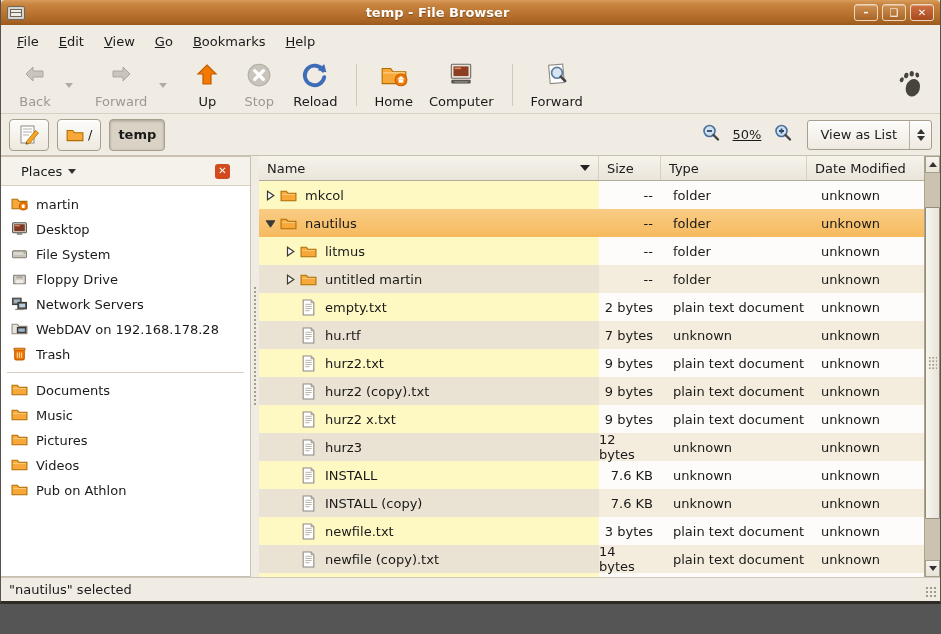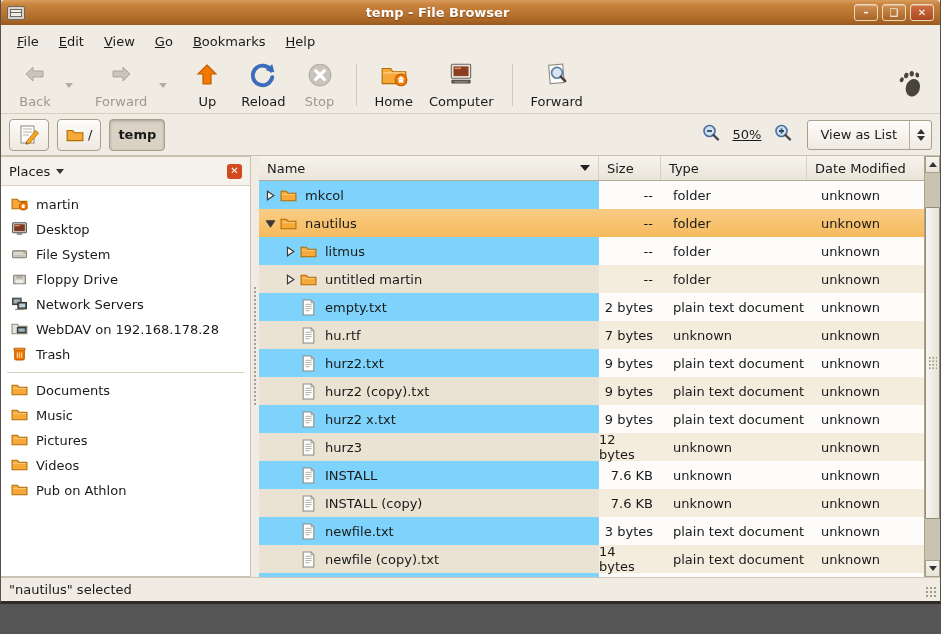--- a/index.html
+++ b/index.html
@@ -62,21 +62,21 @@
   .arrow-up-s{ width:0; height:0; border-left:4px solid transparent; border-right:4px solid transparent; border-bottom:5px solid #333; }
   .arrow-dn-s{ width:0; height:0; border-left:4px solid transparent; border-right:4px solid transparent; border-top:5px solid #333; }
 
   
   .content{ flex:1; display:flex; min-height:0; }
 
   
   .sidebar{ width:250px; flex:0 0 250px; background:#fff; border:1px solid #c9c2b3; border-left:none;
     display:flex; flex-direction:column; }
   .places-head{ height:29px; flex:0 0 29px; display:flex; align-items:center; background:#f5f2eb;
-    border-bottom:1px solid #d7d0c2; padding:0 8px; }
+    border-bottom:1px solid #d7d0c2; padding:0 20px; }
   .places-head .ph-label{ display:flex; align-items:center; gap:6px; }
   .places-close{ margin-left:auto; width:15px; height:15px; border-radius:3px; background:#d24a1e;
     color:#fff; font-size:10px; font-weight:bold; display:flex; align-items:center; justify-content:center; line-height:1; }
   .side-list{ flex:1; overflow:hidden; padding-top:6px; }
   .side-item{ height:25px; display:flex; align-items:center; gap:8px; padding:0 10px; }
   .side-item svg{ flex:0 0 16px; }
   .side-sep{ height:1px; background:#d7d0c2; margin:5px 6px; }
 
   
   .paned{ width:8px; flex:0 0 8px; background:#f0ece4; position:relative; }
@@ -90,21 +90,21 @@
   .hcell{ display:flex; align-items:center; padding:0 8px; border-right:1px solid #d7d0c2;
     background:linear-gradient(#f6f3ec,#eae5da); }
   .hcell.cn{ width:340px; } .hcell.cs{ width:62px; } .hcell.ct{ width:146px; } .hcell.cd{ flex:1; border-right:none; }
   .sort-arrow{ margin-left:auto; width:0; height:0; border-left:5px solid transparent; border-right:5px solid transparent; border-top:6px solid #222; }
   .list-body{ flex:1; overflow:hidden; }
 
   .row{ height:28px; display:flex; align-items:stretch; }
   .row.odd{ background:#fdfcfa; } .row.even{ background:#f4edde; }
   .row .cell{ display:flex; align-items:center; }
   .cell-name{ width:340px; padding-left:4px; }
-  .row.odd  .cell-name{ background:#7dd3fc; }
+  .row.odd  .cell-name{ background:#fef9c3; }
   .row.even .cell-name{ background:#eae3d3; }
   .cell-size{ width:62px; justify-content:flex-end; padding-right:8px; }
   .cell-type{ width:146px; padding-left:12px; }
   .cell-date{ flex:1; padding-left:14px; }
   .row.selected, .row.selected .cell-name{ background:linear-gradient(#f9cc85,#f6ba5d); }
   .indent{ display:inline-block; height:1px; }
   .expander{ width:15px; flex:0 0 15px; display:flex; align-items:center; justify-content:center; }
   .f_icon{ width:20px; flex:0 0 20px; display:flex; align-items:center; justify-content:center; margin-right:7px; }
 
   
@@ -169,37 +169,37 @@
       <span class="arrow-dn-s" style="border-top-color:#b0aca3"></span>
     </div>
     <div class="tb">
       <span class="ticon">
         <svg width="24" height="26" viewBox="0 0 24 24">
             <path d="M12 2 L21 11 L16 11 L16 21 L8 21 L8 11 L3 11 Z" fill="#f57900" stroke="#c05c00" stroke-width="1.2"></path>
           </svg>
       </span>
       <span class="tlabel">Up</span>
     </div>
+    <div class="tb disabled">
+      <span class="ticon">
+        <svg width="26" height="26" viewBox="0 0 24 24">
+            <circle cx="12" cy="12" r="10" fill="#c9c5bc" stroke="#b2aea5"></circle>
+            <path d="M8 8 L16 16 M16 8 L8 16" stroke="#fff" stroke-width="3" stroke-linecap="round"></path>
+          </svg>
+      </span>
+      <span class="tlabel">Stop</span>
+    </div>
     <div class="tb">
       <span class="ticon">
         <svg width="26" height="26" viewBox="0 0 24 24">
             <path d="M19.5 8 A9 9 0 1 0 20.5 14" fill="none" stroke="#3d6db8" stroke-width="3.6" stroke-linecap="round"></path>
             <path d="M14.5 7.5 L22.5 9.5 L20.5 1.8 Z" fill="#3d6db8"></path>
           </svg>
       </span>
       <span class="tlabel">Reload</span>
-    </div>
-    <div class="tb disabled">
-      <span class="ticon">
-        <svg width="26" height="26" viewBox="0 0 24 24">
-            <circle cx="12" cy="12" r="10" fill="#c9c5bc" stroke="#b2aea5"></circle>
-            <path d="M8 8 L16 16 M16 8 L8 16" stroke="#fff" stroke-width="3" stroke-linecap="round"></path>
-          </svg>
-      </span>
-      <span class="tlabel">Stop</span>
     </div>
     <div class="tb-sep"></div>
     <div class="tb">
       <span class="ticon">
         <svg width="28" height="26" viewBox="0 0 26 24">
           <path d="M2 6 L2 20 L24 20 L24 9 L12 9 L10 6 Z" fill="#f7a838" stroke="#b06d00"></path>
           <path d="M3 10 L23 10" stroke="#fbc878" stroke-width="1.5"></path>
           <circle cx="19.5" cy="16.5" r="5.5" fill="#f57900" stroke="#c05c00"></circle>
           <path d="M19.5 13 L23 16 L16 16 Z" fill="#fff"></path>
             <rect x="17.3" y="16" width="4.4" height="3.2" fill="#fff"></rect>

